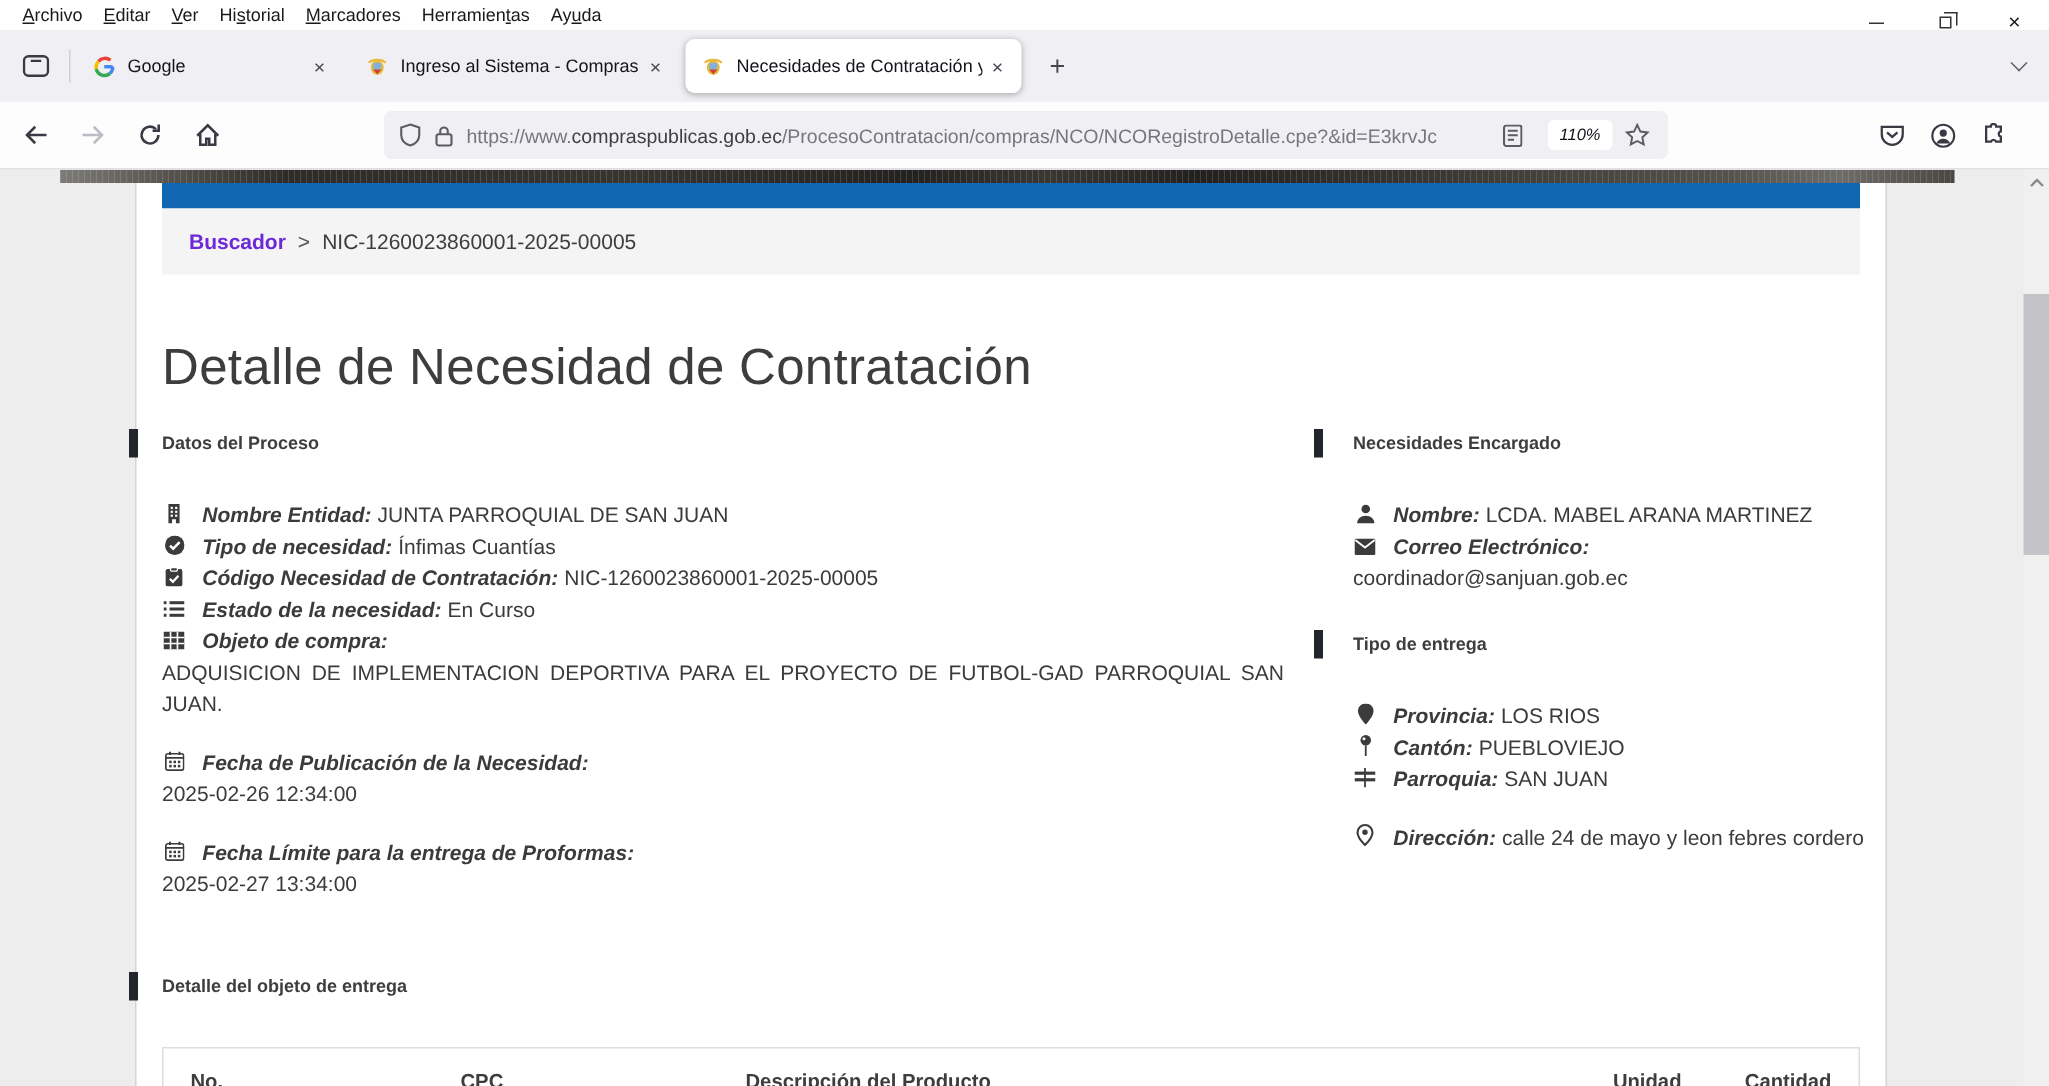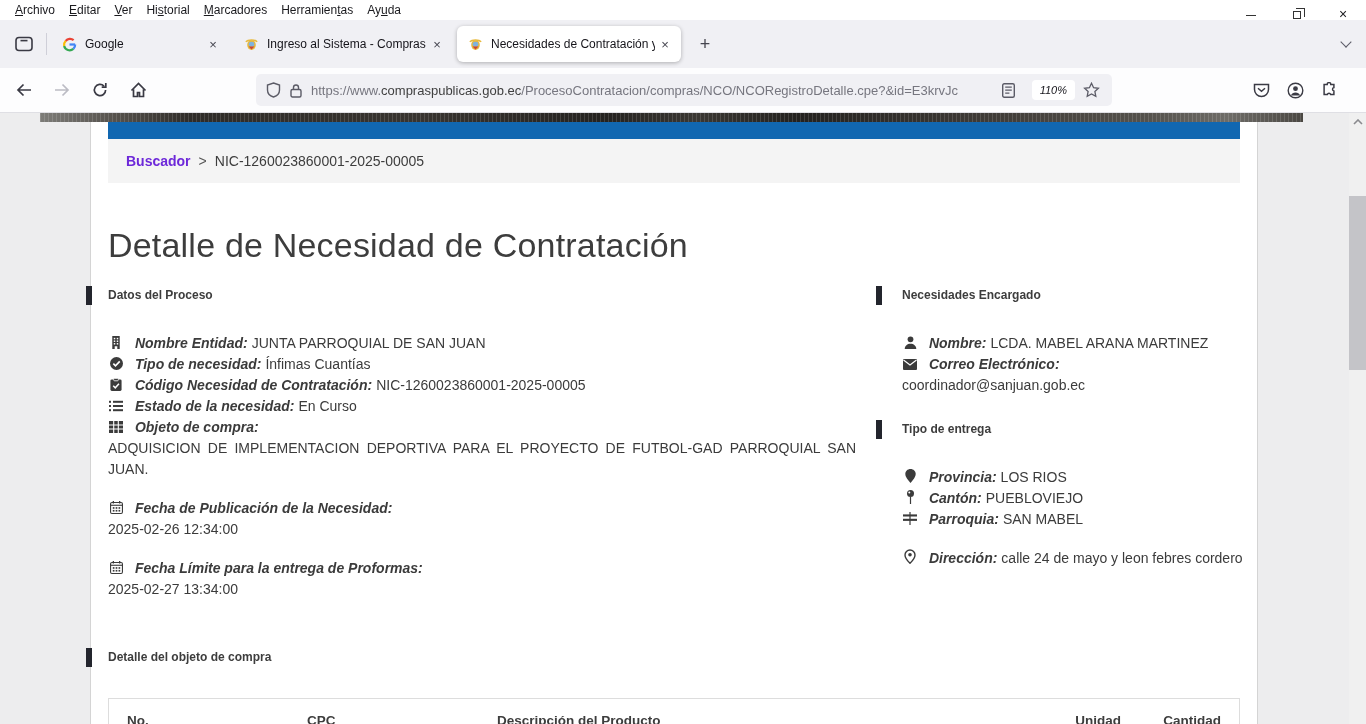--- a/index.html
+++ b/index.html
@@ -435,35 +435,35 @@
         <span class="lbl">Cantón:</span><span>PUEBLOVIEJO</span>
       </div>
       <div class="item">
         <span class="ico">
             <svg width="14" height="13" viewBox="0 0 14 13">
               <rect x="6.4" y="0" width="1.2" height="13" fill="#3b3b3b"></rect>
               <rect x="0" y="2.4" width="14" height="2.1" fill="#3b3b3b"></rect>
               <rect x="0" y="6.8" width="14" height="2.1" fill="#3b3b3b"></rect>
             </svg>
           </span>
-        <span class="lbl">Parroquia:</span><span>SAN MABEL</span>
+        <span class="lbl">Parroquia:</span><span>SAN JUAN</span>
       </div>
       <div class="item" style="margin-top:18px">
         <span class="ico">
             <svg width="12" height="15" viewBox="0 0 12 15">
               <path d="M6 1C3.2 1 1 3.2 1 6c0 3.4 5 8.3 5 8.3S11 9.4 11 6c0-2.8-2.2-5-5-5z" fill="none" stroke="#3b3b3b" stroke-width="1.4"></path>
               <circle cx="6" cy="5.8" r="1.8" fill="#3b3b3b"></circle>
             </svg>
           </span>
         <span class="lbl">Dirección:</span><span>calle 24 de mayo y leon febres cordero</span>
       </div>
     </div>
 
     <div class="sec-detalle">
-      <h2 class="section-h"><span class="marker m-left"></span><span>Detalle del objeto de compra</span></h2>
+      <h2 class="section-h"><span class="marker m-left"></span><span>Detalle del objeto de entrega</span></h2>
     </div>
 
     <div class="detail-table">
       <div class="tc-no">No.</div>
       <div class="tc-cpc">CPC</div>
       <div class="tc-desc">Descripción del Producto</div>
       <div class="tc-uni">Unidad</div>
       <div class="tc-cant">Cantidad</div>
     </div>
   </div>

